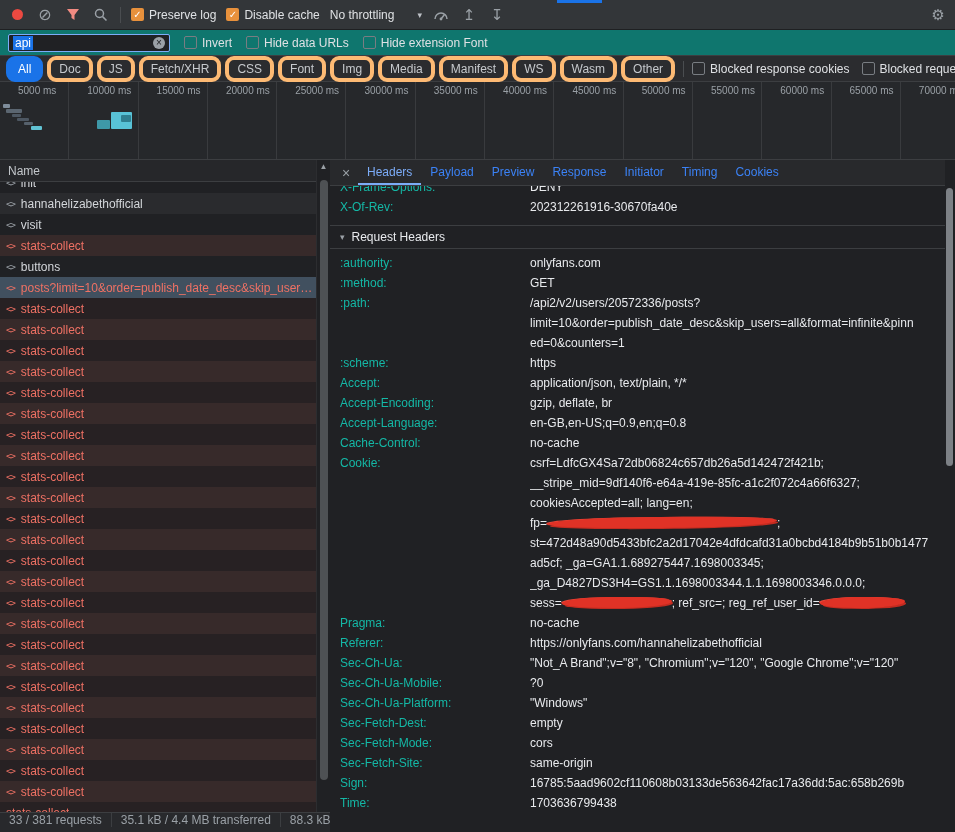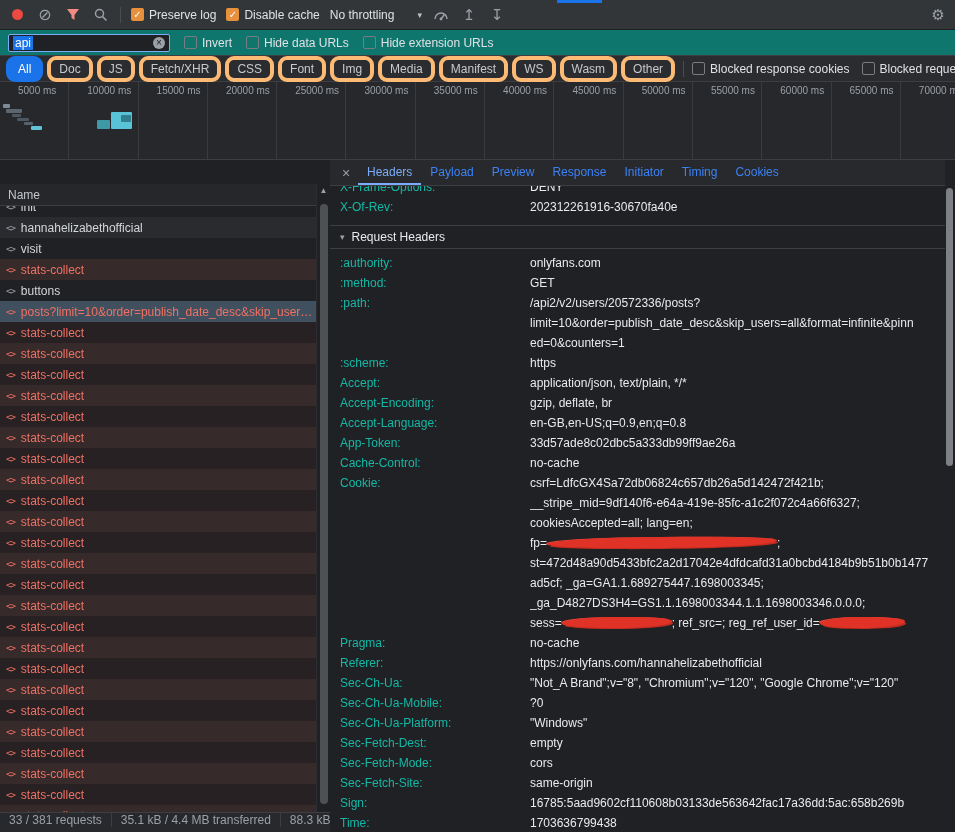--- a/index.html
+++ b/index.html
@@ -33,21 +33,21 @@
   #chip-cbs { display:flex; align-items:center; gap:12px; }
 
   
   #timeline { height:78px; border-bottom:1px solid #3c3e41; background:#26282b; position:relative; display:flex; overflow:hidden; }
   .tl-cell { width:69.3px; flex:none; border-right:1px solid #393b3e; font-size:10px; color:#9aa0a6; padding:3px 0 0 18px; white-space:nowrap; overflow:visible; }
   .tl-bar { position:absolute; border-radius:1px; }
 
   
   #main { display:flex; height:672px; }
   #left-wrap { width:330px; flex:none; display:flex; flex-direction:column; }
-  #left-top { flex:1; display:flex; min-height:0;margin-top:24px; }
+  #left-top { flex:1; display:flex; min-height:0; }
   #left { width:316px; flex:none; display:flex; flex-direction:column; min-height:0; }
   .panel-head { height:22px; background:#26272a; border-bottom:1px solid #3c3e41; display:flex; align-items:center; padding-left:8px; color:#c3c7cb; flex:none; }
   #req-list { flex:1; overflow:hidden; }
   #req-rows { margin-top:-10px; }
   .req-row { height:21px; display:flex; align-items:center; gap:6px; padding-left:6px; color:#d3d6da; white-space:nowrap; overflow:hidden; cursor:pointer; }
   .req-row.odd { background:#2a2b2e; }
   .req-row.even { background:#202124; }
   .req-row.error { color:#ef7164; }
   .req-row.error.odd { background:#372a2a; }
   .req-row.error.even { background:#272123; }
@@ -135,21 +135,21 @@
   <span class="cb">
     <span class="box un"></span>
     <span>Invert</span>
   </span>
   <span class="cb">
     <span class="box un"></span>
     <span>Hide data URLs</span>
   </span>
   <span class="cb">
     <span class="box un"></span>
-    <span>Hide extension URLs</span>
+    <span>Hide extension Font</span>
   </span>
 </div>
 
 <div id="toolbar3">
   <div id="chips">
       <span class="chip selected">All</span>
       <span class="chip">Doc</span>
       <span class="chip">JS</span>
       <span class="chip">Fetch/XHR</span>
       <span class="chip">CSS</span>
@@ -398,24 +398,20 @@
         </div>
         <div class="h-row">
           <div class="h-name">Accept-Encoding:</div>
           <div class="h-value">gzip, deflate, br</div>
         </div>
         <div class="h-row">
           <div class="h-name">Accept-Language:</div>
           <div class="h-value">en-GB,en-US;q=0.9,en;q=0.8</div>
         </div>
         <div class="h-row">
-          <div class="h-name">App-Token:</div>
-          <div class="h-value">33d57ade8c02dbc5a333db99ff9ae26a</div>
-        </div>
-        <div class="h-row">
           <div class="h-name">Cache-Control:</div>
           <div class="h-value">no-cache</div>
         </div>
         <div class="h-row">
           <div class="h-name">Cookie:</div>
           <div class="h-value">
             <div class="cline">csrf=LdfcGX4Sa72db06824c657db26a5d142472f421b;</div>
             <div class="cline">__stripe_mid=9df140f6-e64a-419e-85fc-a1c2f072c4a66f6327;</div>
             <div class="cline">cookiesAccepted=all; lang=en;</div>
             <div class="cline">fp=<span class="scribble" style="width: 230px;"></span>;</div>

